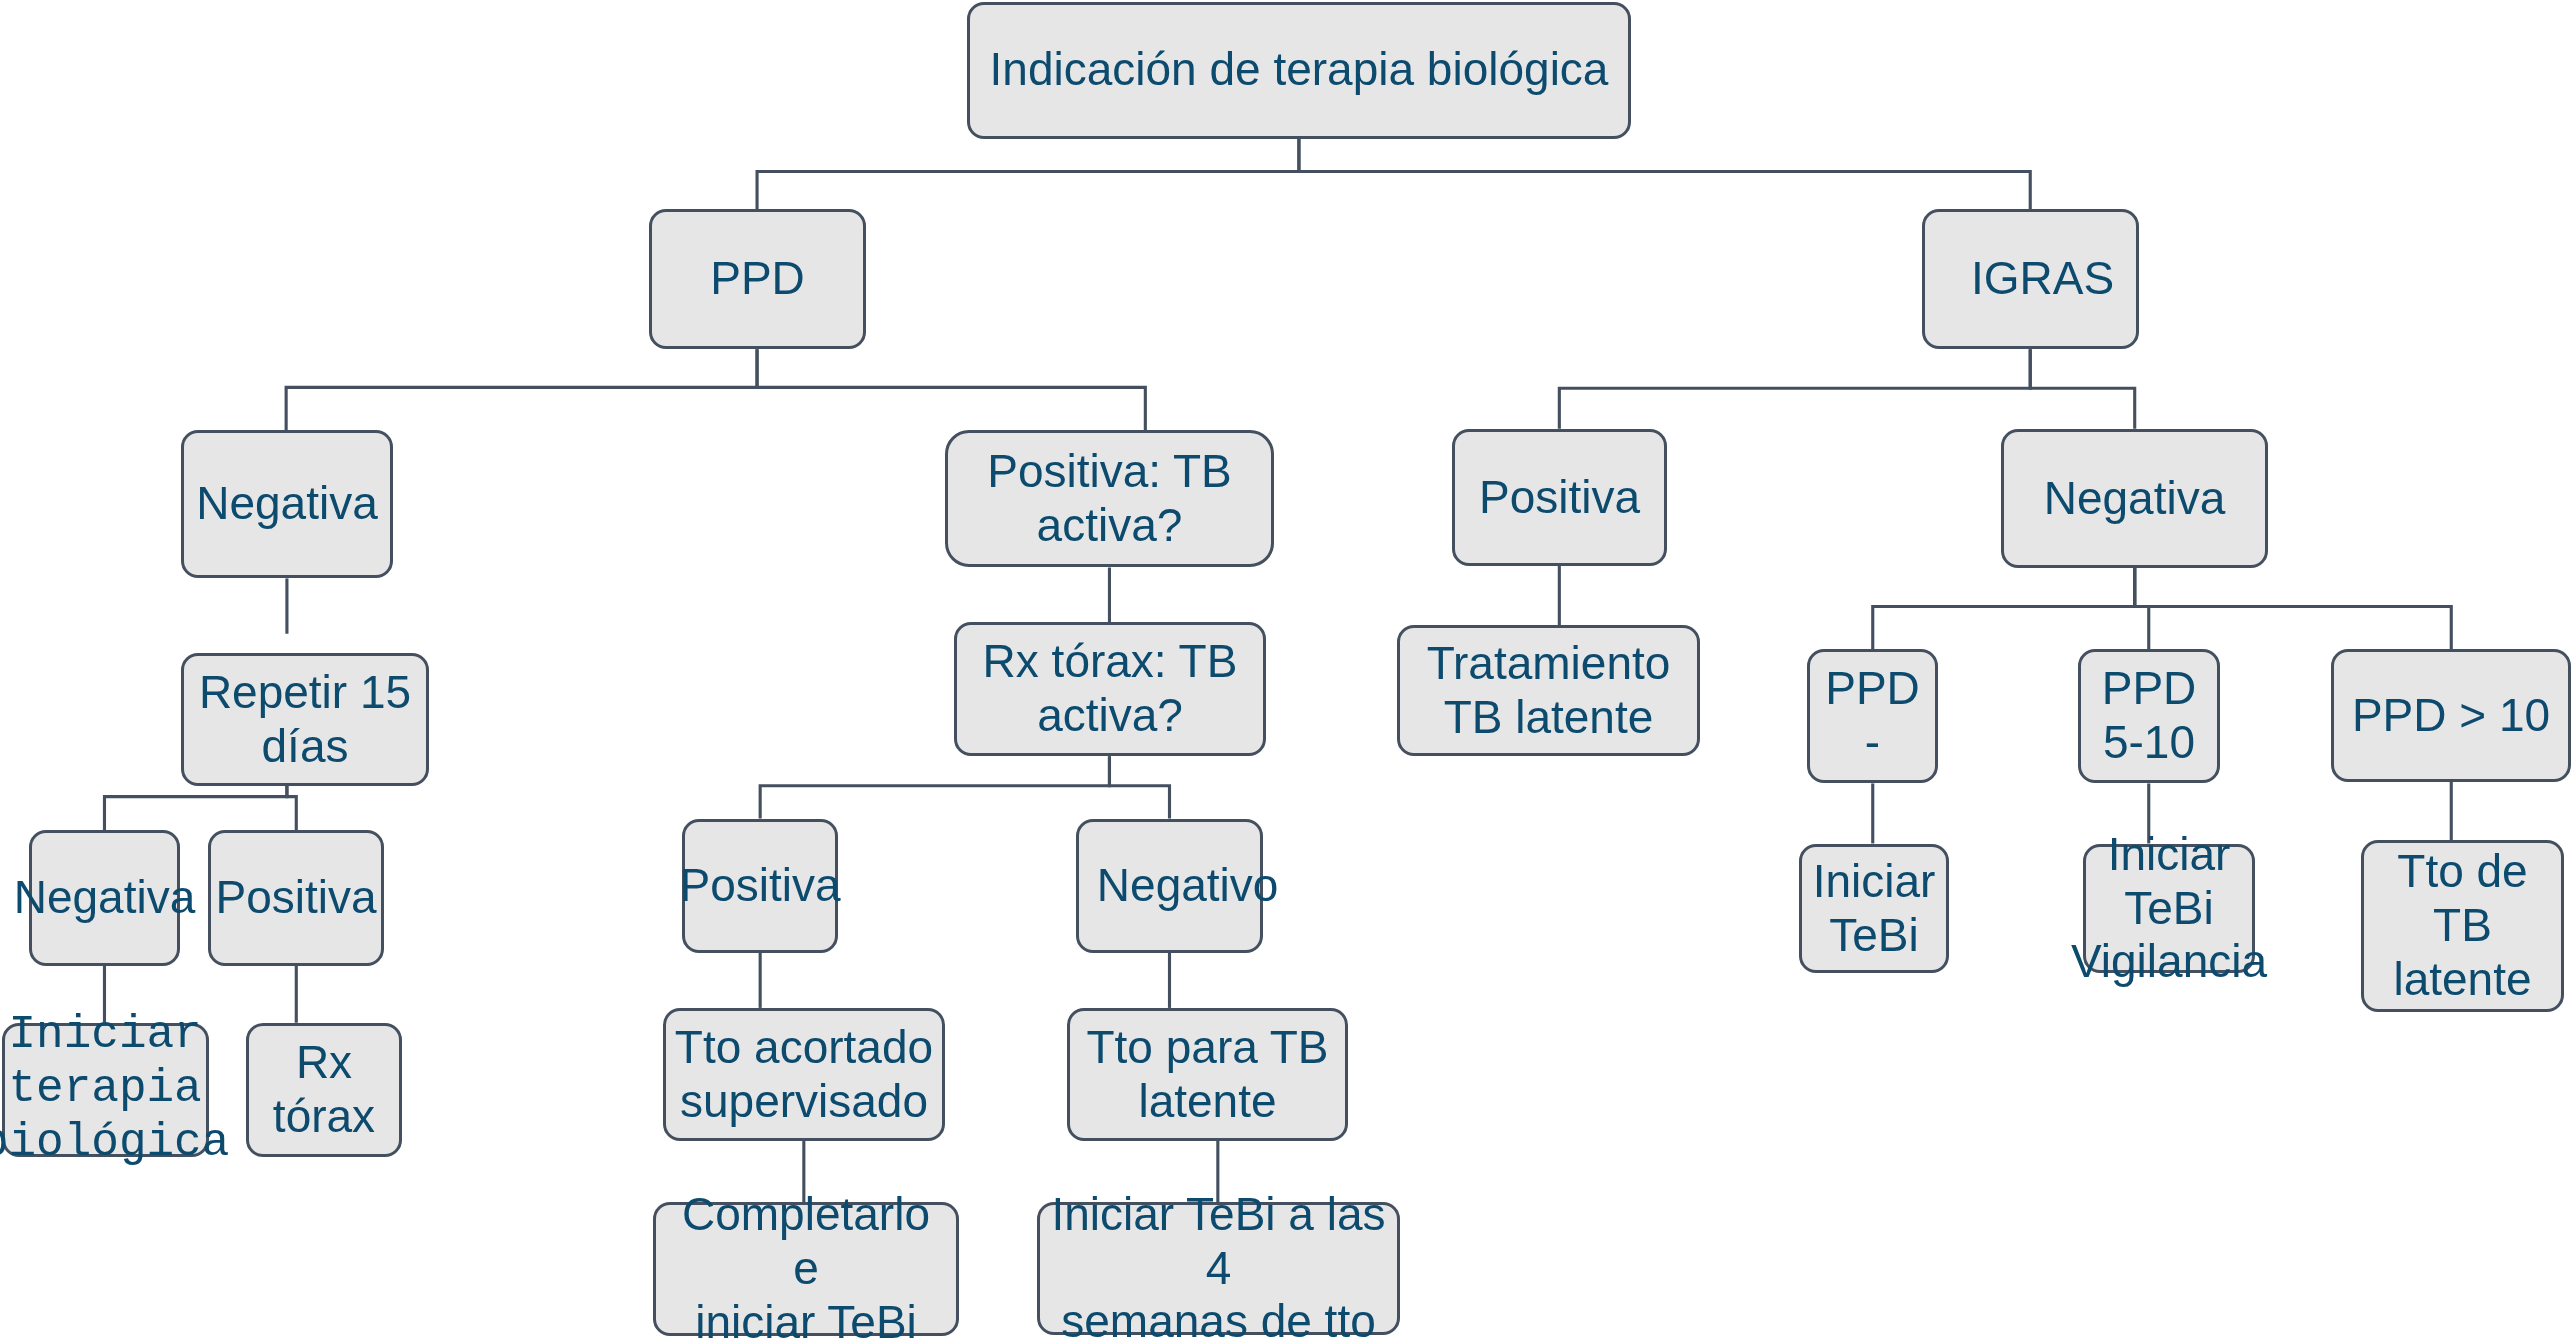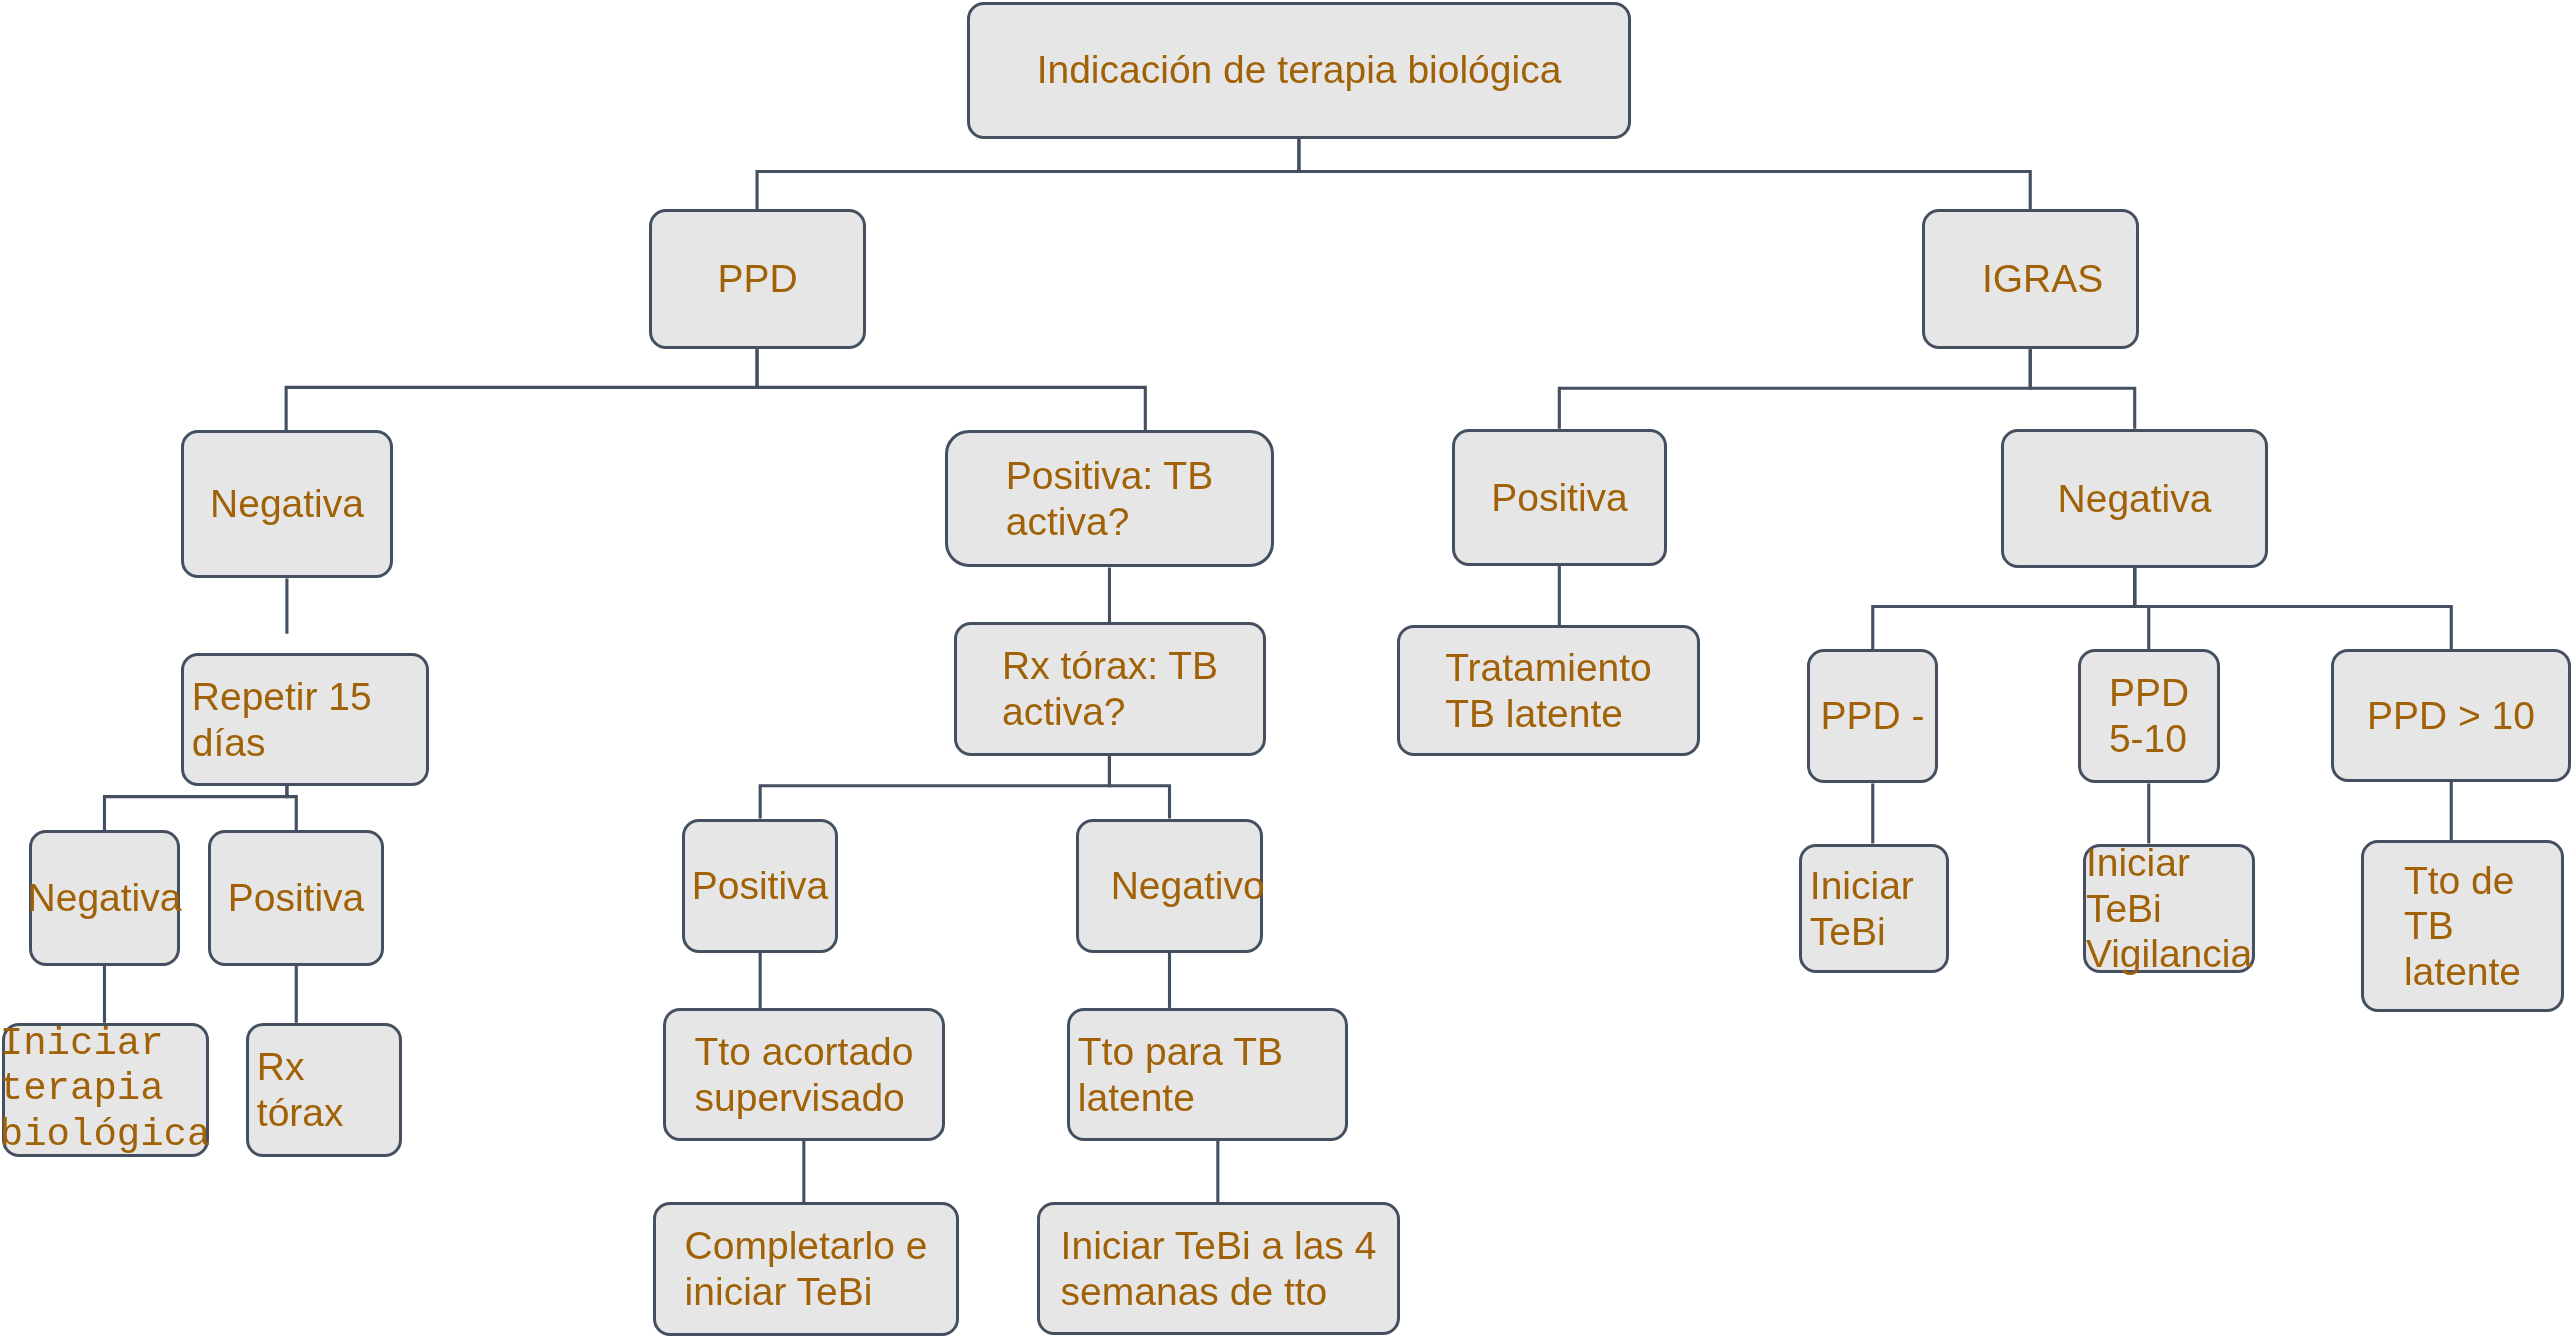--- a/index.html
+++ b/index.html
@@ -34,24 +34,24 @@
   }
   .node {
     position: absolute;
     box-sizing: border-box;
     background: #e6e6e6;
     border: 3.1px solid #44505f;
     border-radius: 17px;
     display: flex;
     align-items: center;
     justify-content: center;
-    text-align: left;
-    color: #a16207;
+    text-align: center;
+    color: #0c4a6e;
     font-family: "Liberation Sans", sans-serif;
-    font-size: 39px;
+    font-size: 46px;
     line-height: 1.17;
     padding: 3.1px 7.8px;
     white-space: pre-line;
     z-index: 2;
   }
 </style>
 </head>
 <body>
 
 <div id="flowchart-root">

